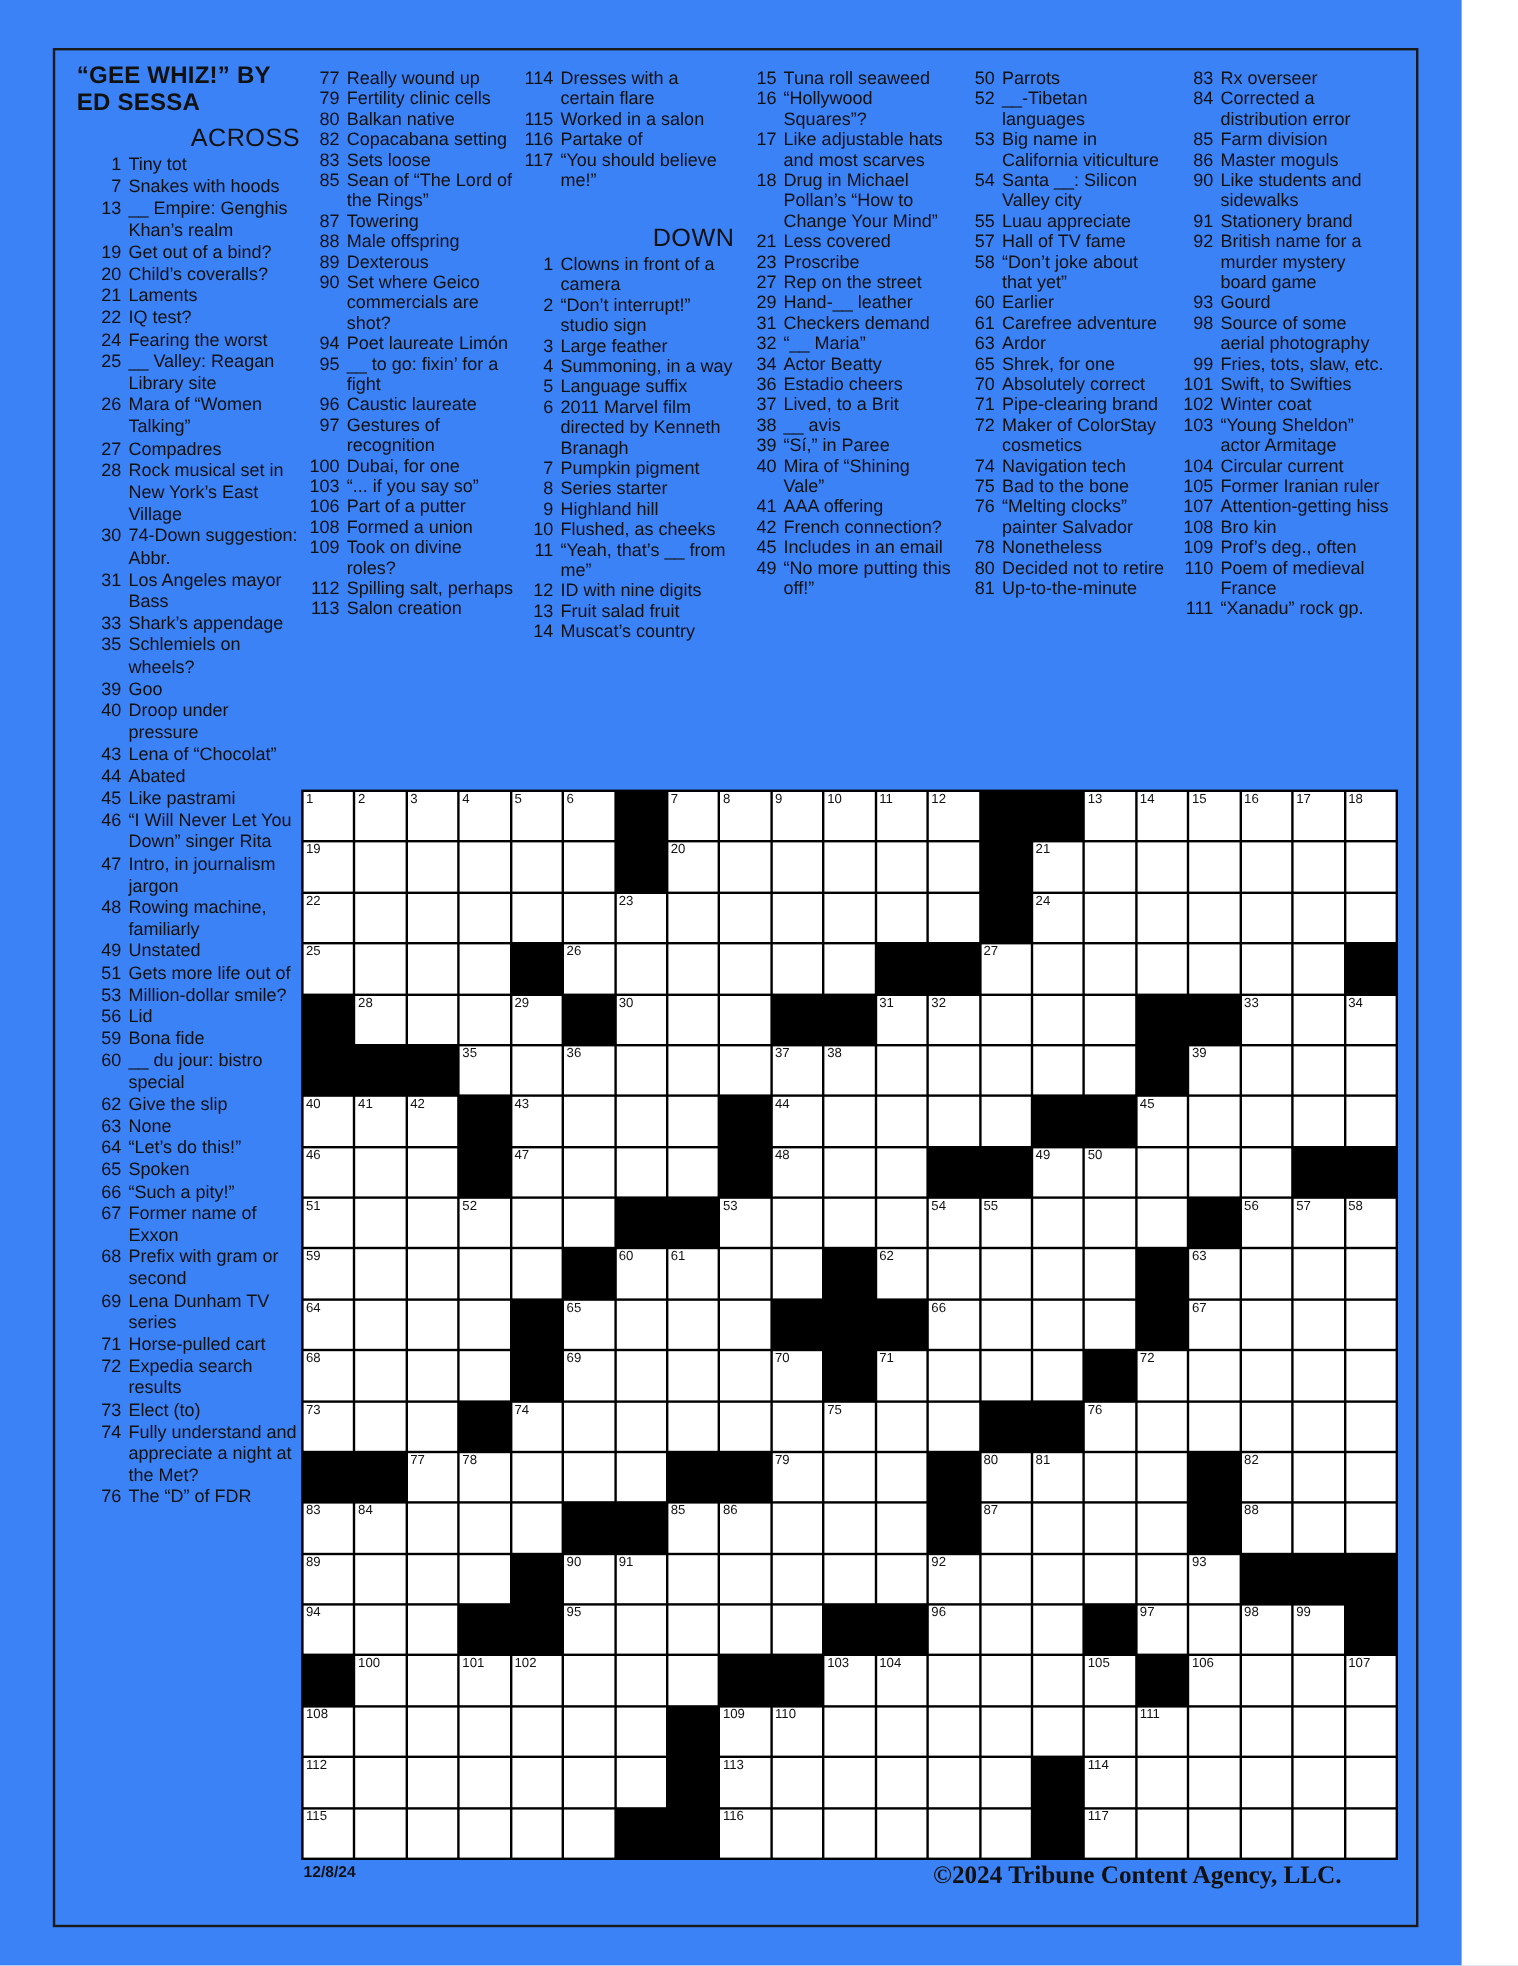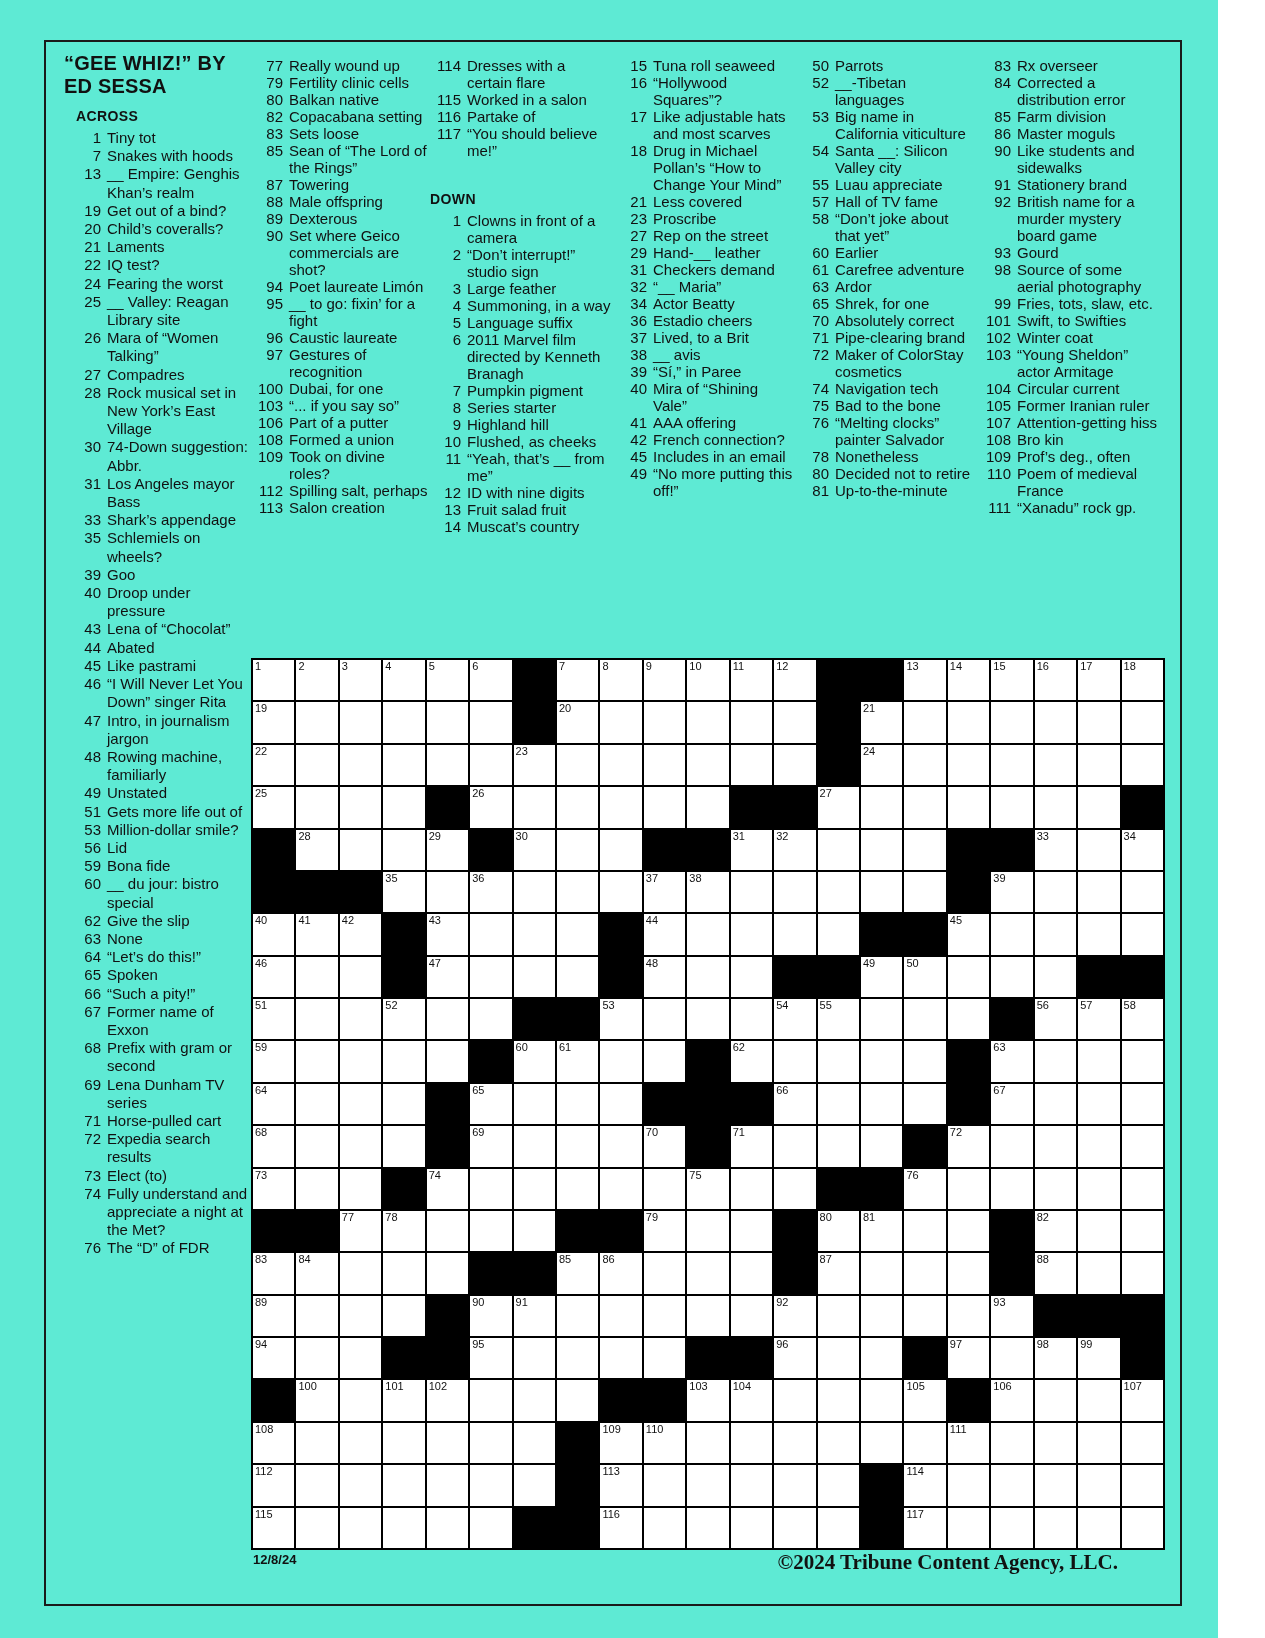--- a/index.html
+++ b/index.html
@@ -1,29 +1,29 @@
 <!DOCTYPE html>
 <html><head>
 <meta charset="utf-8">
 <style>
   html,body{margin:0;padding:0;background:#fff;}
-  .page{position:relative;width:1218px;height:1638px;background:#5eead4;overflow:hidden;
+  .page{position:relative;width:1218px;height:1638px;background:#3b82f6;overflow:hidden;
         font-family:"Liberation Sans",sans-serif;color:#111;}
   .frame{position:absolute;left:44px;top:40px;width:1138px;height:1566px;
          border:2px solid #1a1a1a;box-sizing:border-box;}
   .title{position:absolute;left:64px;top:52px;width:210px;
          font-weight:bold;font-size:20px;line-height:23px;letter-spacing:0.2px;}
   .cluecol{position:absolute;}
   #col1{left:76px;top:106px;width:174px;}
   #col2{left:252px;top:57px;width:176px;}
   #col3{left:430px;top:57px;width:182px;}
   #col4{left:616px;top:57px;width:178px;}
   #col5{left:798px;top:57px;width:178px;}
   #col6{left:980px;top:57px;width:182px;}
-  .colheader{font-weight:bold;text-align:left;font-size:14px;line-height:20px;
+  .colheader{font-weight:normal;text-align:right;font-size:21px;line-height:20px;
              letter-spacing:0.4px;margin-bottom:3px;}
   .colheader.gap{margin-top:30px;}
   .clue{display:flex;line-height:17px;}
   #col1 .clue{line-height:18.2px;}
   .cnum{flex:0 0 31px;text-align:right;padding-right:6px;font-size:15px;}
   #col1 .cnum{flex:0 0 25px;}
   .ctext{flex:1;font-size:15px;}
   .grid{position:absolute;left:251px;top:658px;width:914px;height:892px;
         display:grid;grid-template-columns:repeat(21,1fr);grid-template-rows:repeat(21,1fr);
         background:#000;padding:2px;gap:2px;box-sizing:border-box;}

